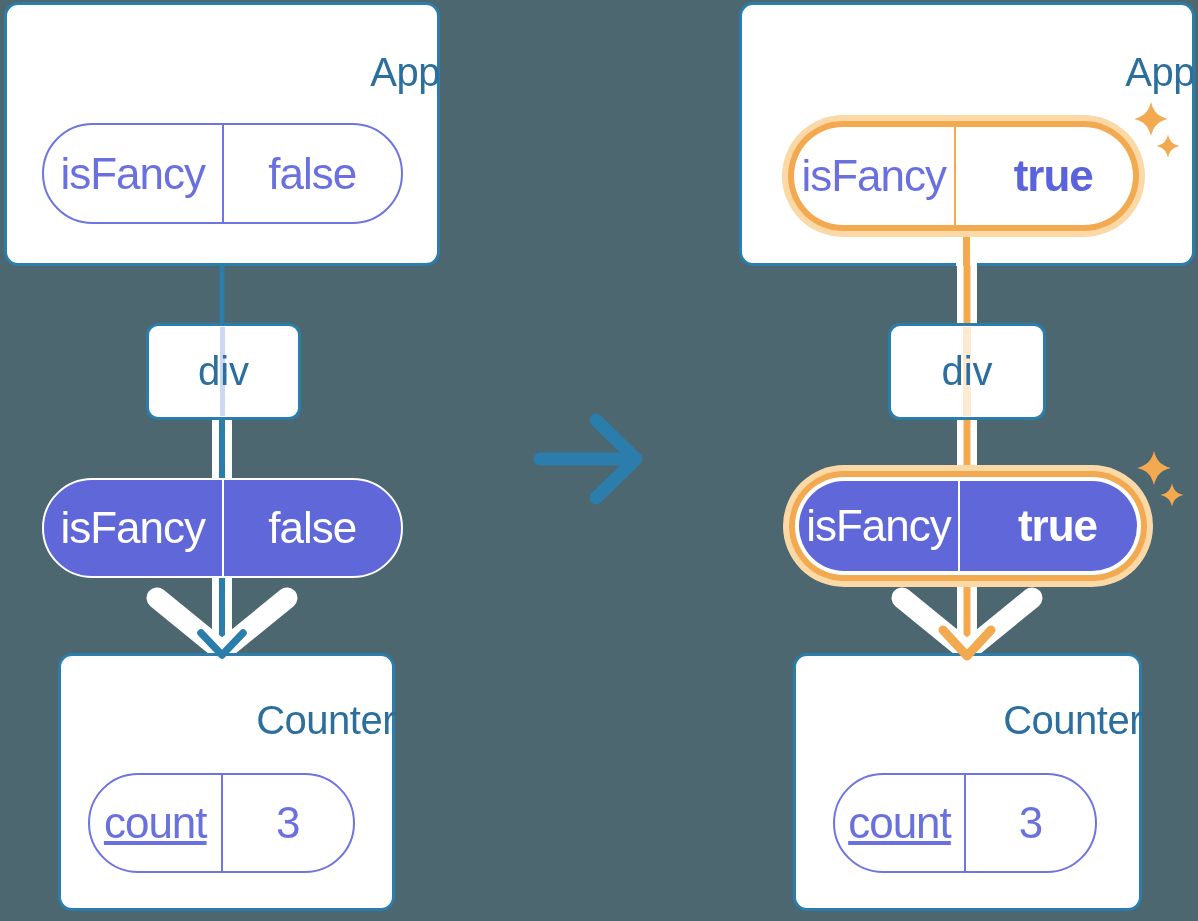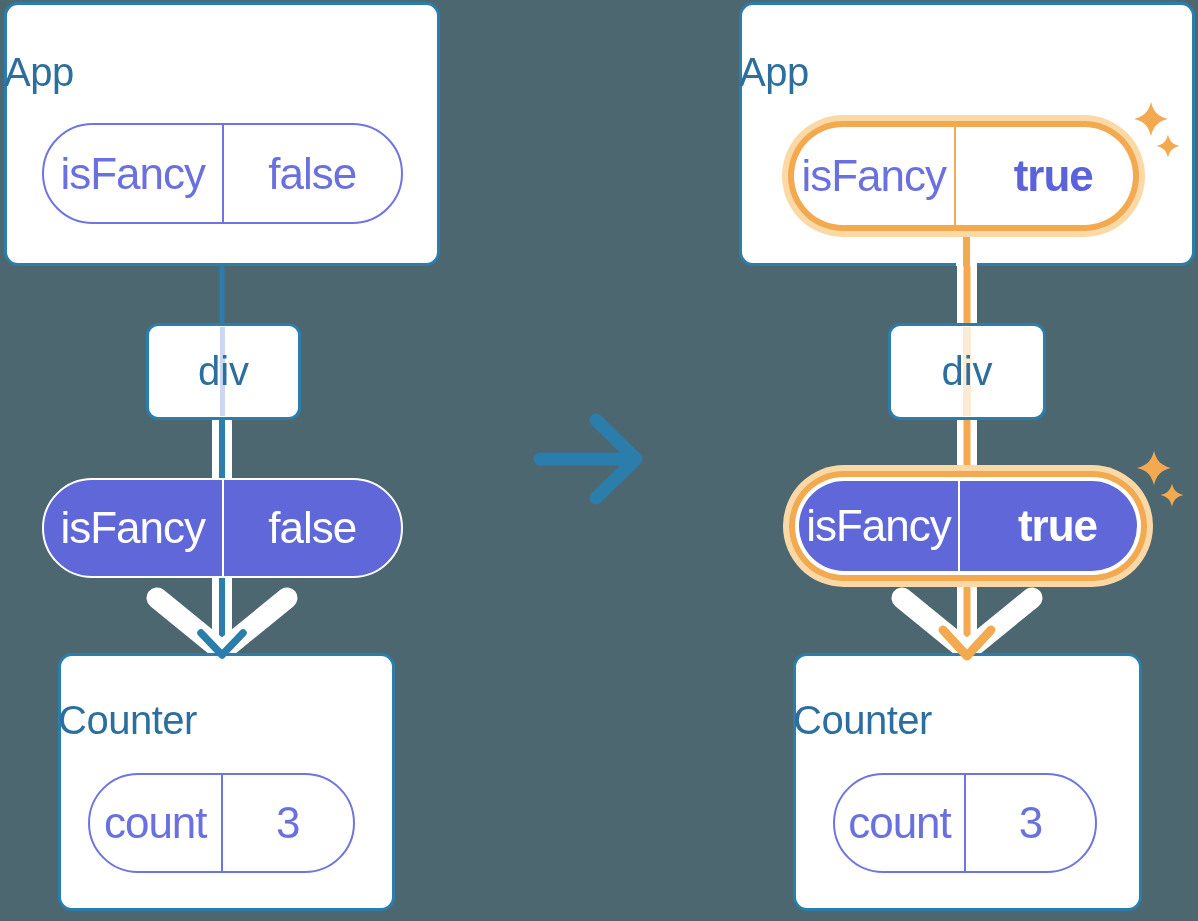--- a/index.html
+++ b/index.html
@@ -15,36 +15,36 @@
   
   .card{
     position:absolute;background:#fff;
     border:3px solid var(--card-border,#2b7dab);
     border-radius:14px;box-sizing:border-box;z-index:1;
   }
   
   .inner-line{position:absolute;z-index:2;}
 
   .node-title{
-    position:absolute;z-index:3;text-align:left;
+    position:absolute;z-index:3;text-align:right;
     font-size:40px;font-weight:500;line-height:1;
     color:var(--heading,#2c6f9e);letter-spacing:-0.5px;
   }
   .node-label{
     position:absolute;z-index:3;display:flex;align-items:center;justify-content:center;
     font-size:40px;font-weight:500;color:var(--heading,#2c6f9e);
   }
 
   
   .pill{
     position:absolute;z-index:4;display:flex;border-radius:62px;
     box-sizing:border-box;font-size:44px;letter-spacing:-1px;line-height:1;
   }
   .pill .cell{flex:1;display:flex;align-items:center;justify-content:center;box-sizing:border-box;}
-  .w57{flex:0 0 56.5%;} .w60{flex:0 0 60%;} .w66{flex:0 0 66%;}
+  .w57{flex:0 0 56.5%;} .w60{flex:0 0 60%;} .w66{flex:0 0 66%;text-decoration:underline;}
   .outline{background:#fff;border:2.5px solid var(--purple-border,#6e75e1);color:var(--purple-text,#6a71de);}
   .outline .cell:first-child{border-right:2.5px solid var(--purple-border,#6e75e1);}
   .solid{background:var(--purple-fill,#5f67d9);border:2px solid #fff;color:#fff;}
   .solid .cell:first-child{border-right:2.5px solid #fff;}
 
   
   .fancy{position:absolute;z-index:4;background:var(--orange-light,#fbd9a7);border-radius:61px;padding:6px;box-sizing:border-box;}
   .fancy-mid{background:var(--orange,#f3a94f);border-radius:55px;padding:6px;width:100%;height:100%;box-sizing:border-box;}
   .fancy-gap{background:#fff;border-radius:50px;padding:4px;width:100%;height:100%;box-sizing:border-box;}
   .fancy-inner{border-radius:49px;width:100%;height:100%;box-sizing:border-box;display:flex;

